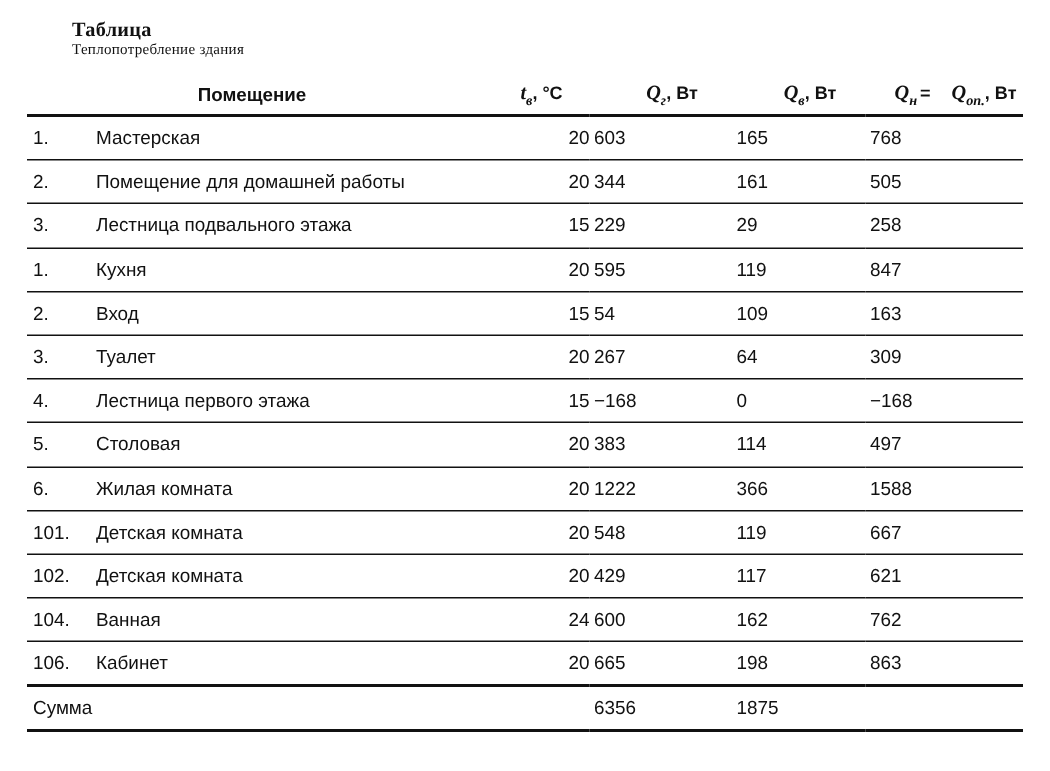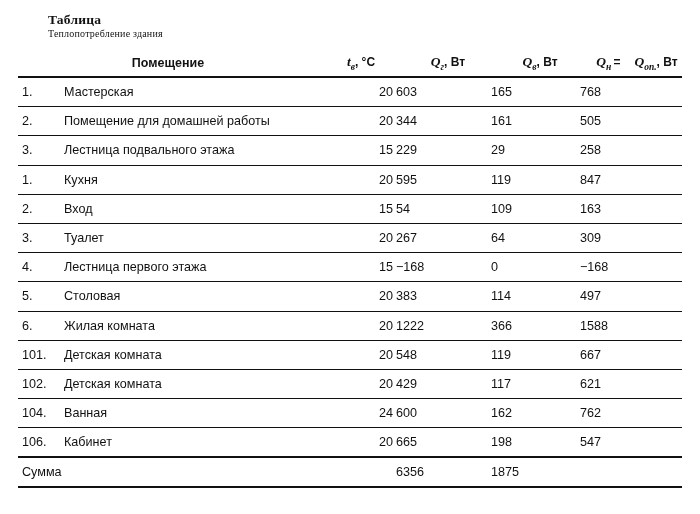--- a/index.html
+++ b/index.html
@@ -258,21 +258,21 @@
         <td class="c-qg">600</td>
         <td class="c-qv">162</td>
         <td class="c-qn">762</td>
       </tr>
       <tr class="row last">
         <td class="c-num">106.</td>
         <td class="c-name">Кабинет</td>
         <td class="c-t">20</td>
         <td class="c-qg">665</td>
         <td class="c-qv">198</td>
-        <td class="c-qn">547</td>
+        <td class="c-qn">863</td>
       </tr>
       <tr class="sum">
         <td class="c-num sum-label" colspan="2">Сумма</td>
         <td class="c-t"></td>
         <td class="c-qg">6356</td>
         <td class="c-qv">1875</td>
         <td class="c-qn"></td>
       </tr>
     </tbody>
   </table>

